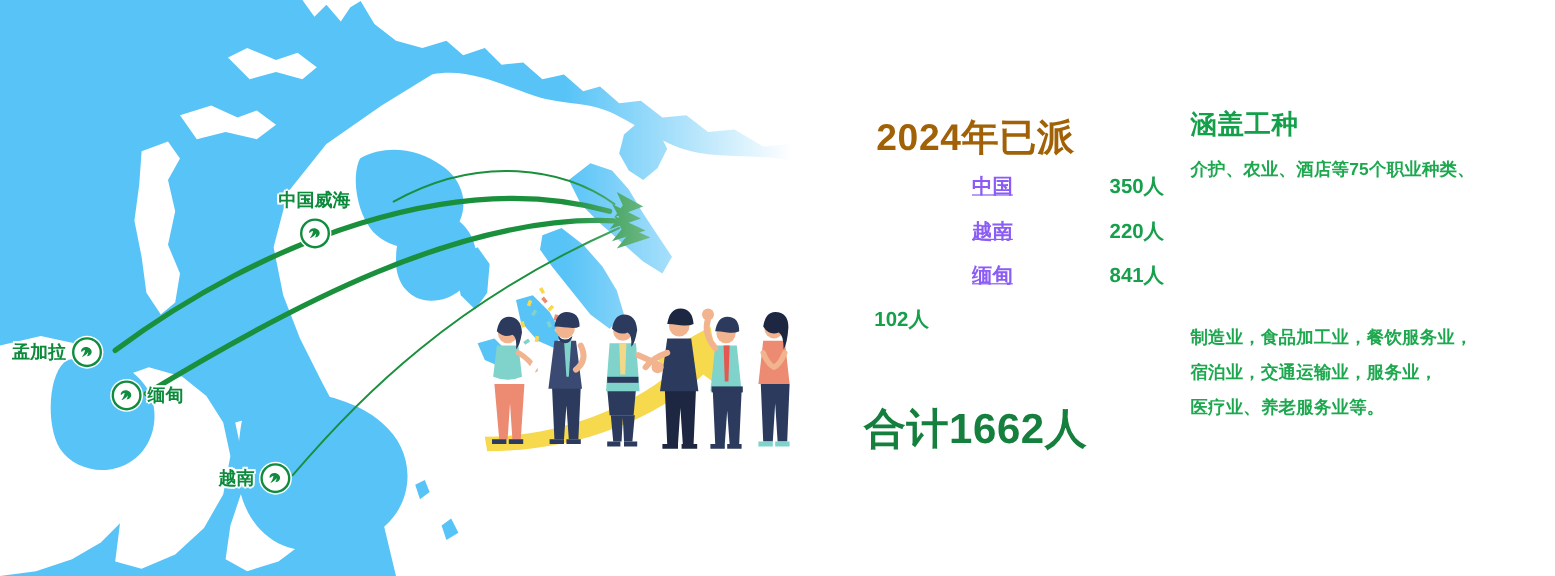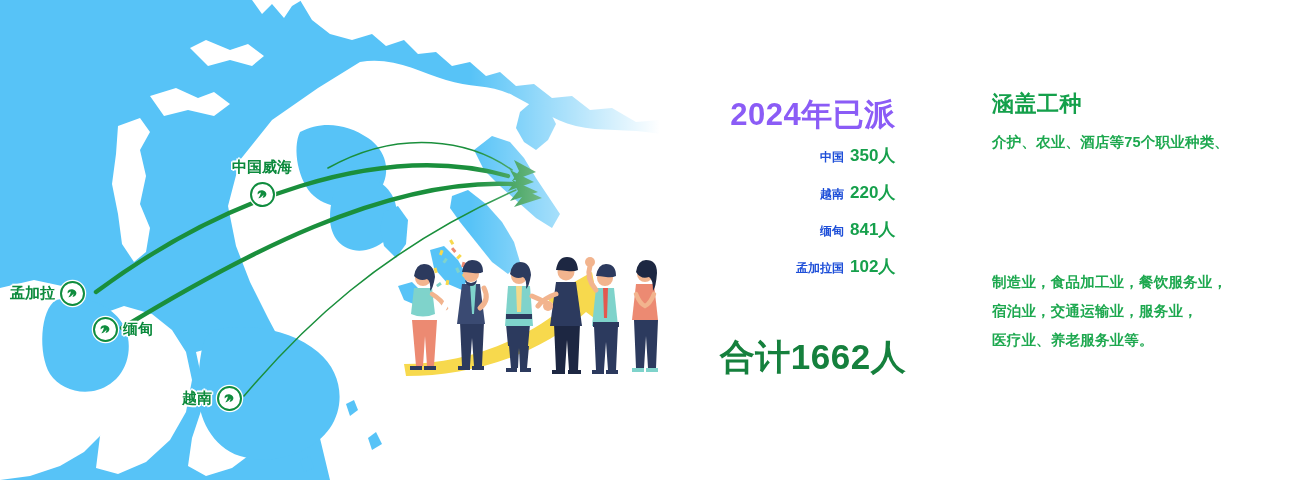--- a/index.html
+++ b/index.html
@@ -37,33 +37,33 @@
     position:relative;
     box-shadow:0 0 0 1.2px #ffffff;
   }
   .pin svg{position:absolute;left:0;top:0;width:100%;height:100%;}
 
   
   .stats{position:absolute;left:648px;top:0;width:330px;height:480px;}
   .stats-title{
     position:absolute;top:94px;left:0;width:330px;
     text-align:center;
-    font-size:31px;font-weight:bold;color:#8b5cf6;letter-spacing:.5px;
+    font-size:31px;font-weight:bold;color:#a16207;letter-spacing:.5px;
   }
   .stat-rows{position:absolute;top:144px;left:0;width:330px;}
   .stat-row{
     display:flex;align-items:baseline;
     height:37px;
   }
   .stat-country{
     width:196px;text-align:right;
-    font-size:12px;font-weight:bold;color:#1d4ed8;
+    font-size:17px;font-weight:bold;color:#8b5cf6;text-decoration:underline;
   }
   .stat-count{
-    width:120px;text-align:left;padding-left:6px;
+    width:120px;text-align:right;padding-left:6px;
     font-size:17px;font-weight:bold;color:#16a04c;
   }
   .stats-total{
     position:absolute;top:334px;left:0;width:330px;
     text-align:center;
     font-size:35px;font-weight:bold;color:#15803d;letter-spacing:.5px;
   }
 
   
   .info{position:absolute;left:992px;top:0;width:304px;height:480px;}
@@ -334,21 +334,20 @@
       </div>
       <div class="stat-row">
         <span class="stat-country">越南</span>
         <span class="stat-count">220人</span>
       </div>
       <div class="stat-row">
         <span class="stat-country">缅甸</span>
         <span class="stat-count">841人</span>
       </div>
       <div class="stat-row">
-        <span class="stat-country">孟加拉国</span>
         <span class="stat-count">102人</span>
       </div>
     </div>
 
     <div class="stats-total">合计1662人</div>
   </div>
 
   <div class="info">
     <div class="info-block b1">
       <div class="info-h">涵盖工种</div>

